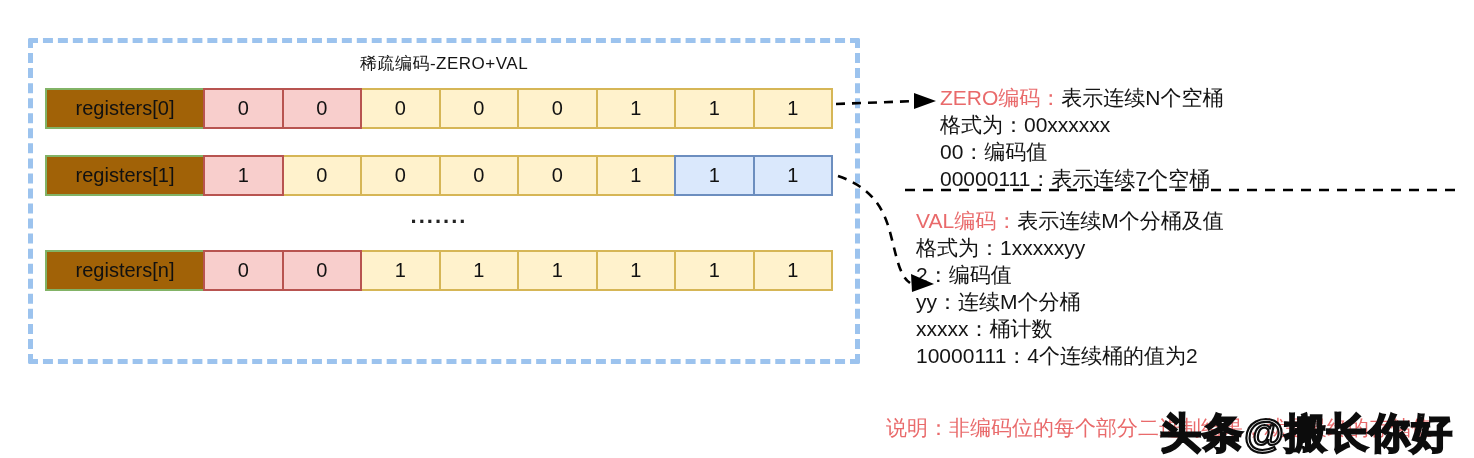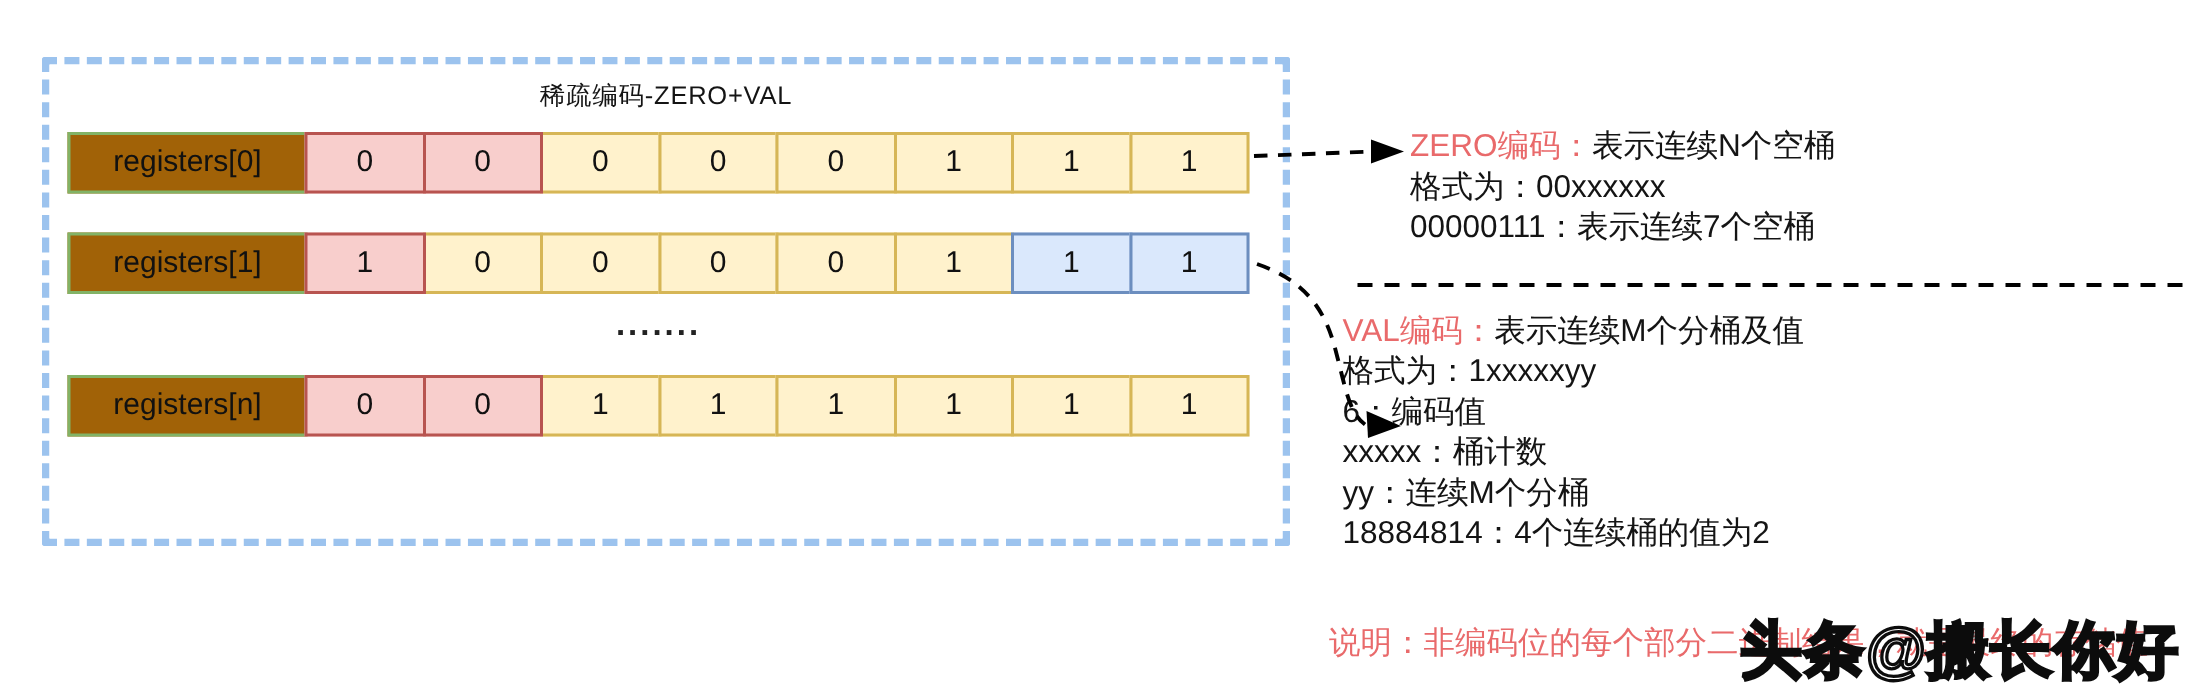--- a/index.html
+++ b/index.html
@@ -29,21 +29,21 @@
   }
   .bit.red{background:#f8cecc;border-color:#b85450;position:relative;z-index:2;}
   .bit.yellow{background:#fff2cc;border-color:#d6b656;}
   .bit.blue{background:#dae8fc;border-color:#6c8ebf;position:relative;z-index:2;}
   .dots{
     position:absolute;left:45px;top:203px;width:788px;text-align:center;
     font-size:22px;font-weight:bold;letter-spacing:2px;color:#222;
   }
   .text-block{position:absolute;font-size:21px;line-height:27px;white-space:nowrap;color:#141414;}
   .zero-block{left:940px;top:36px;margin-top:48px;}
-  .val-block{left:895px;top:207px;}
+  .val-block{left:916px;top:207px;}
   .accent{color:#e96a6b;}
   .note{
     position:absolute;left:886px;top:414px;font-size:21px;white-space:nowrap;
     color:#e96a6b;z-index:5;
   }
   .watermark{
     position:absolute;left:1160px;top:406px;font-size:41px;font-weight:bold;
     color:#ffffff;-webkit-text-stroke:2.2px #0c0c0c;white-space:nowrap;
     letter-spacing:1px;z-index:6;
   }
@@ -89,32 +89,33 @@
     <div class="bit yellow">1</div>
     <div class="bit yellow">1</div>
     <div class="bit yellow">1</div>
   </div>
 
 <div class="text-block zero-block">
   <div>
     <span class="accent">ZERO编码：</span><span>表示连续N个空桶</span>
   </div>
   <div>格式为：00xxxxxx</div>
+  <div>00：编码值</div>
   <div>00000111：表示连续7个空桶</div>
 </div>
 
 <div class="text-block val-block">
   <div>
     <span class="accent">VAL编码：</span><span>表示连续M个分桶及值</span>
   </div>
   <div>格式为：1xxxxxyy</div>
-  <div>6：编码值</div>
+  <div>2：编码值</div>
+  <div>yy：连续M个分桶</div>
   <div>xxxxx：桶计数</div>
-  <div>yy：连续M个分桶</div>
-  <div>18884814：4个连续桶的值为2</div>
+  <div>10000111：4个连续桶的值为2</div>
 </div>
 
 <div class="note">说明：非编码位的每个部分二进制结果，就是最终的存储值</div>
 
 <div class="watermark">头条@搬长你好</div>
 
 <svg class="overlay" width="1474" height="458" viewBox="0 0 1474 458">
 
   <path d="M836,104 L916,101" stroke="#000" stroke-width="2.6" stroke-dasharray="9,7" fill="none"></path>
   <polygon points="914,93 936,101 914,109" fill="#000"></polygon>

